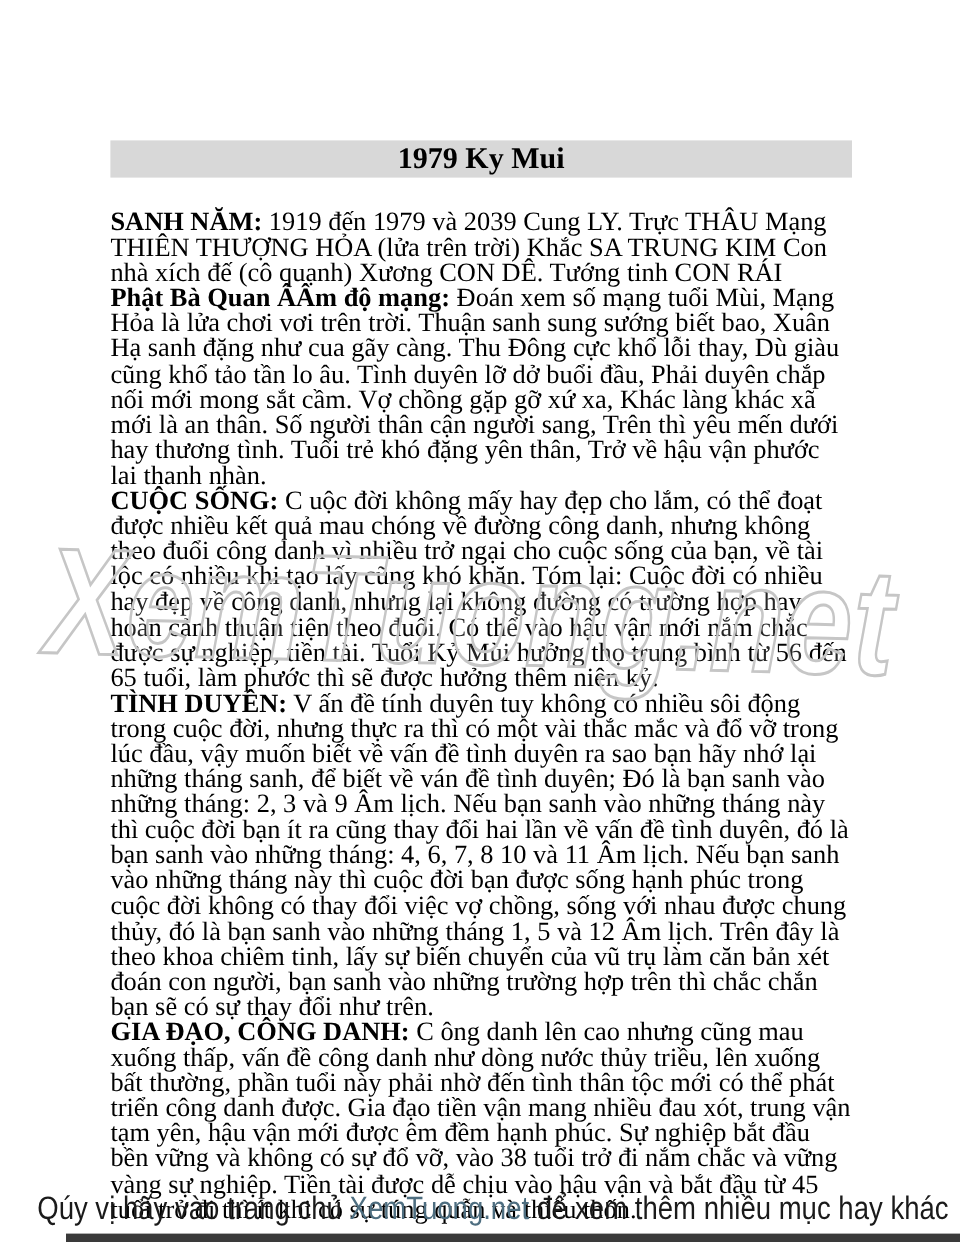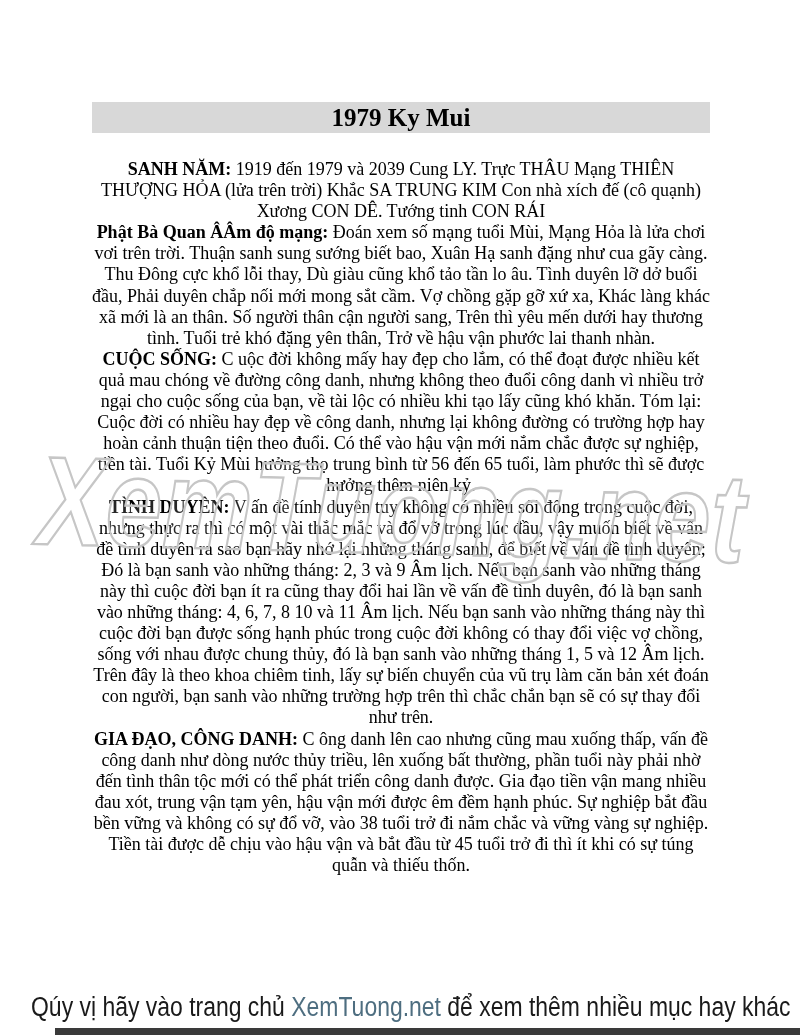--- a/index.html
+++ b/index.html
@@ -11,37 +11,37 @@
     width: 800px;
     height: 1035px;
     position: relative;
     overflow: hidden;
     font-family: "Liberation Serif", serif;
     color: #000000;
   }
   .page {
     position: absolute;
     left: 92px;
-    top: 102px;
+    top: 117px;
     width: 618px;
   }
   .title-bar {
     background: #d8d8d8;
     height: 31px;
     line-height: 31px;
     text-align: center;
     font-weight: bold;
     font-size: 25px;
     font-family: "Liberation Serif", serif;
     margin-bottom: 26px;
   }
   .body-text {
-    font-size: 18px;
+    font-size: 22px;
     line-height: 21.1px;
-    text-align: center;
+    text-align: left;
   }
   .body-text p {
     margin: 0;
     padding: 0;
   }
   .lead {
     font-weight: bold;
   }
   .watermark {
     position: absolute;

